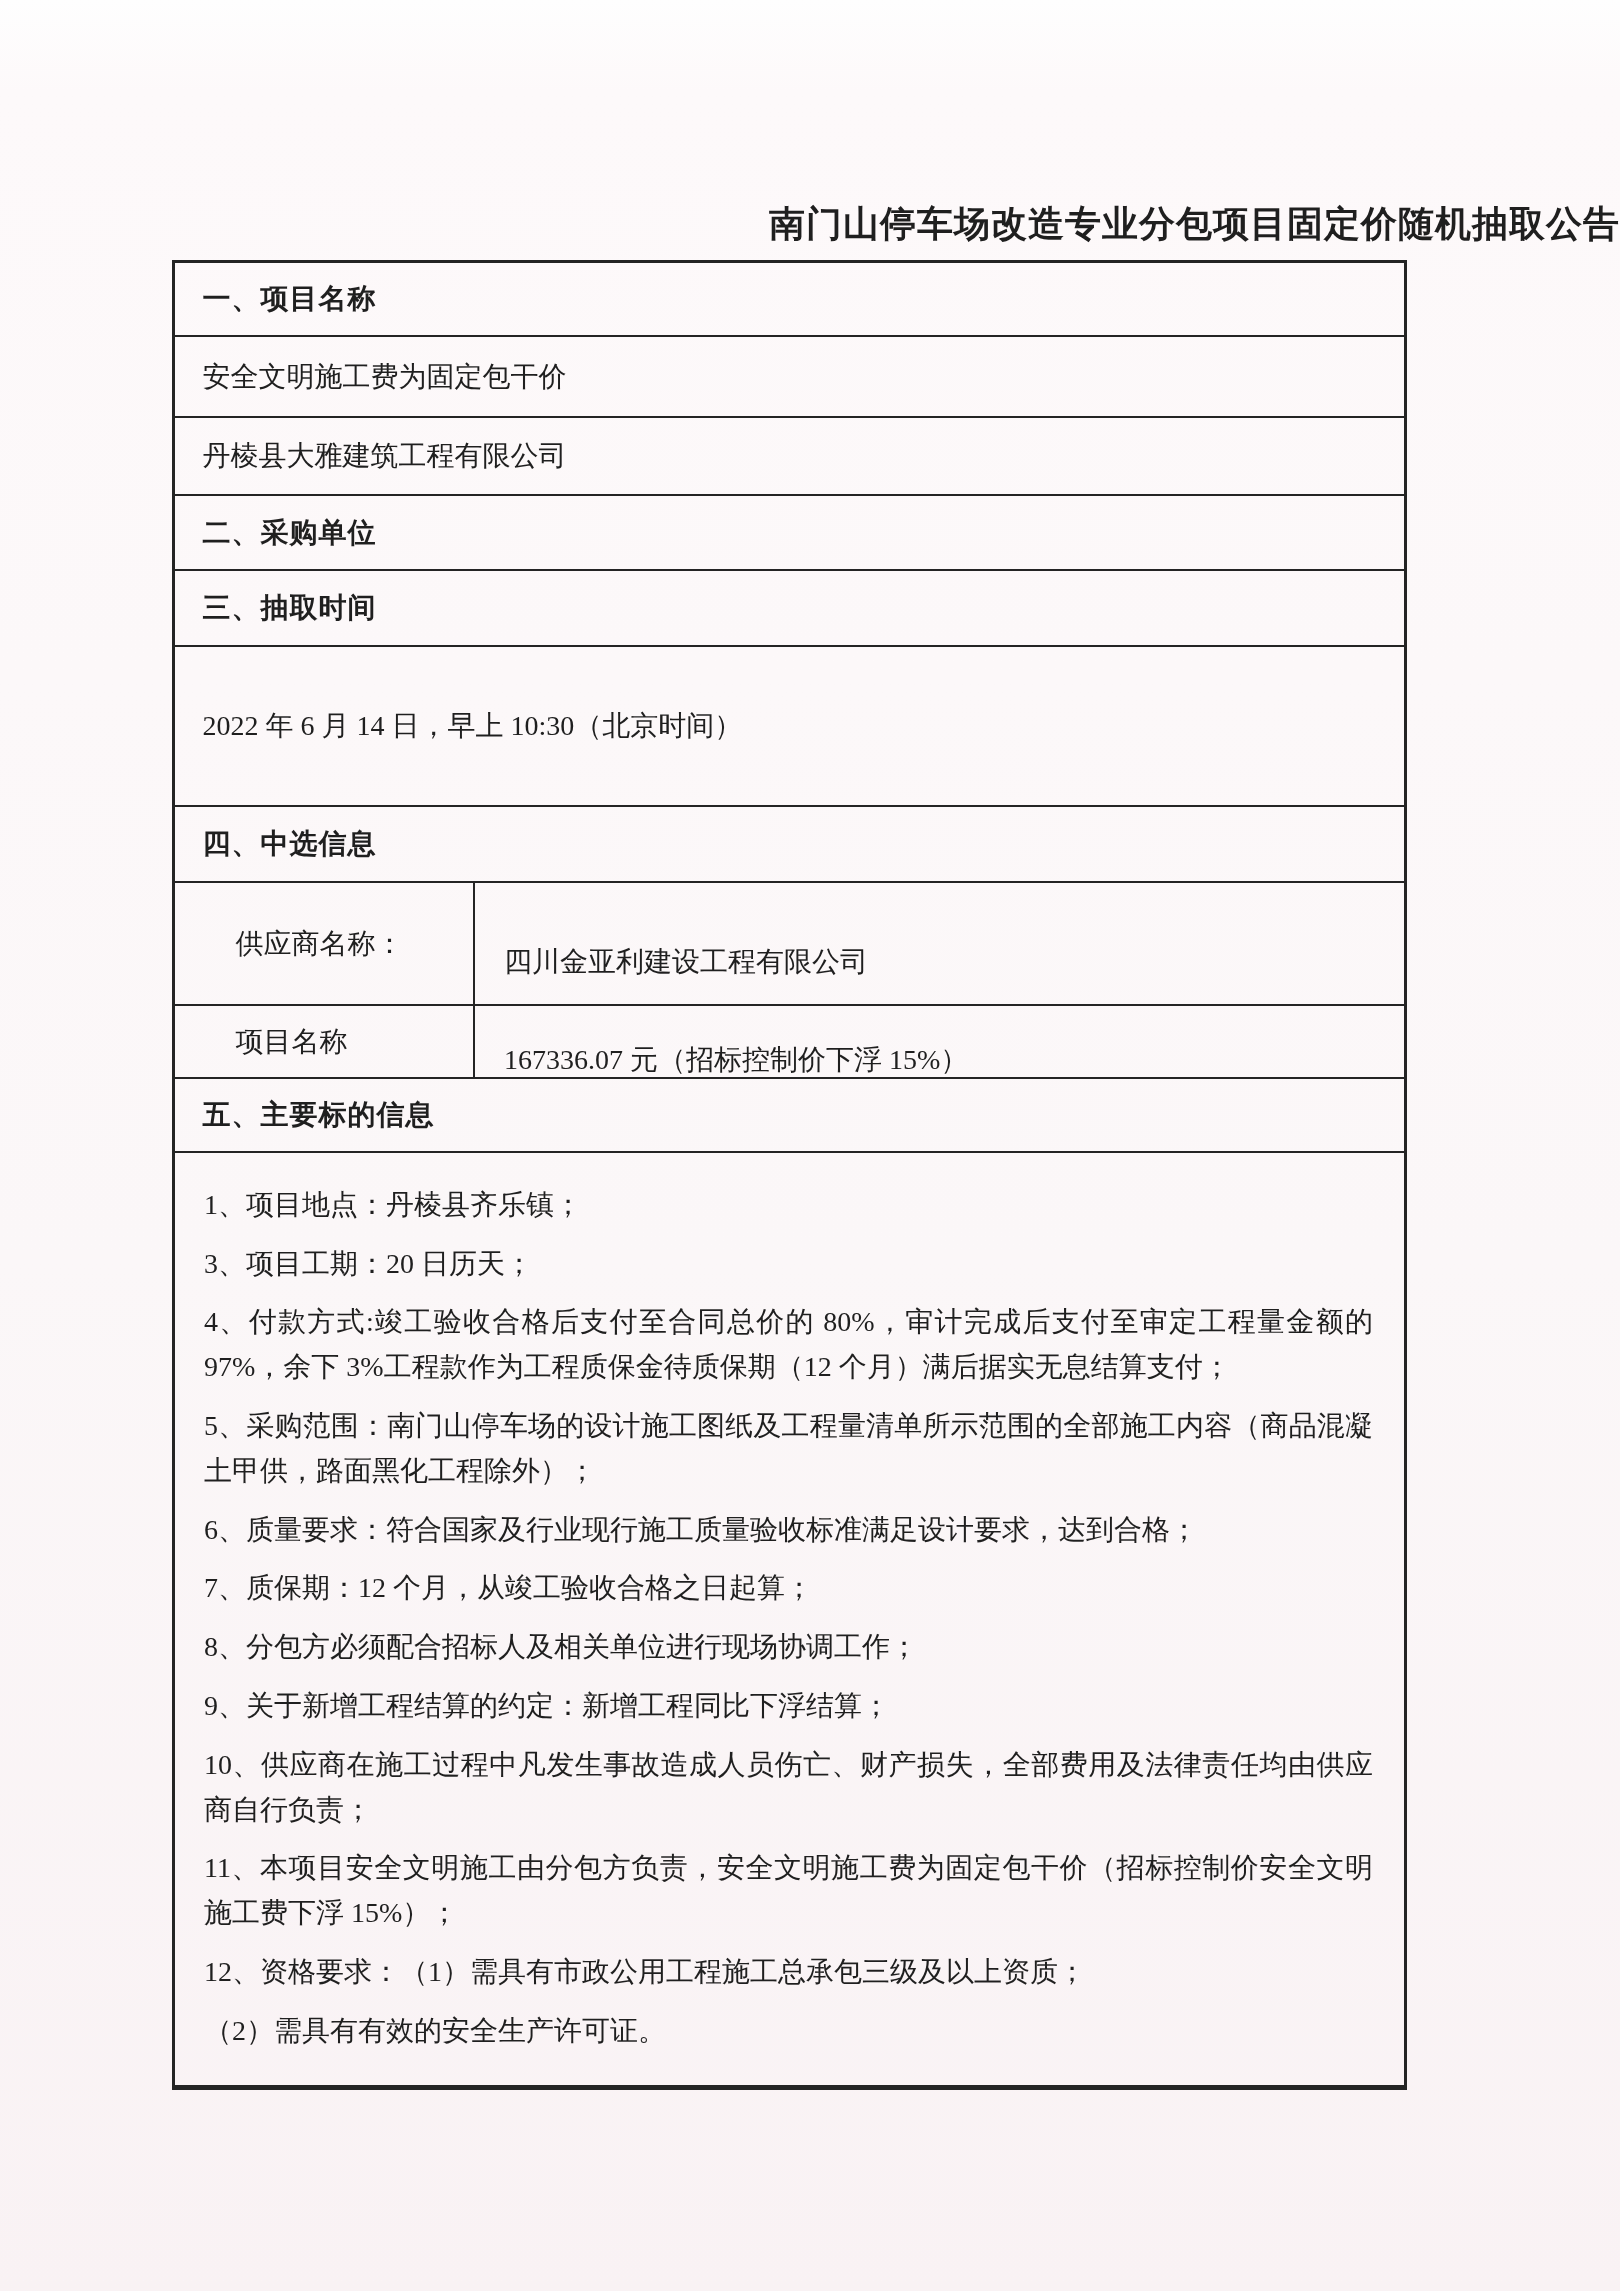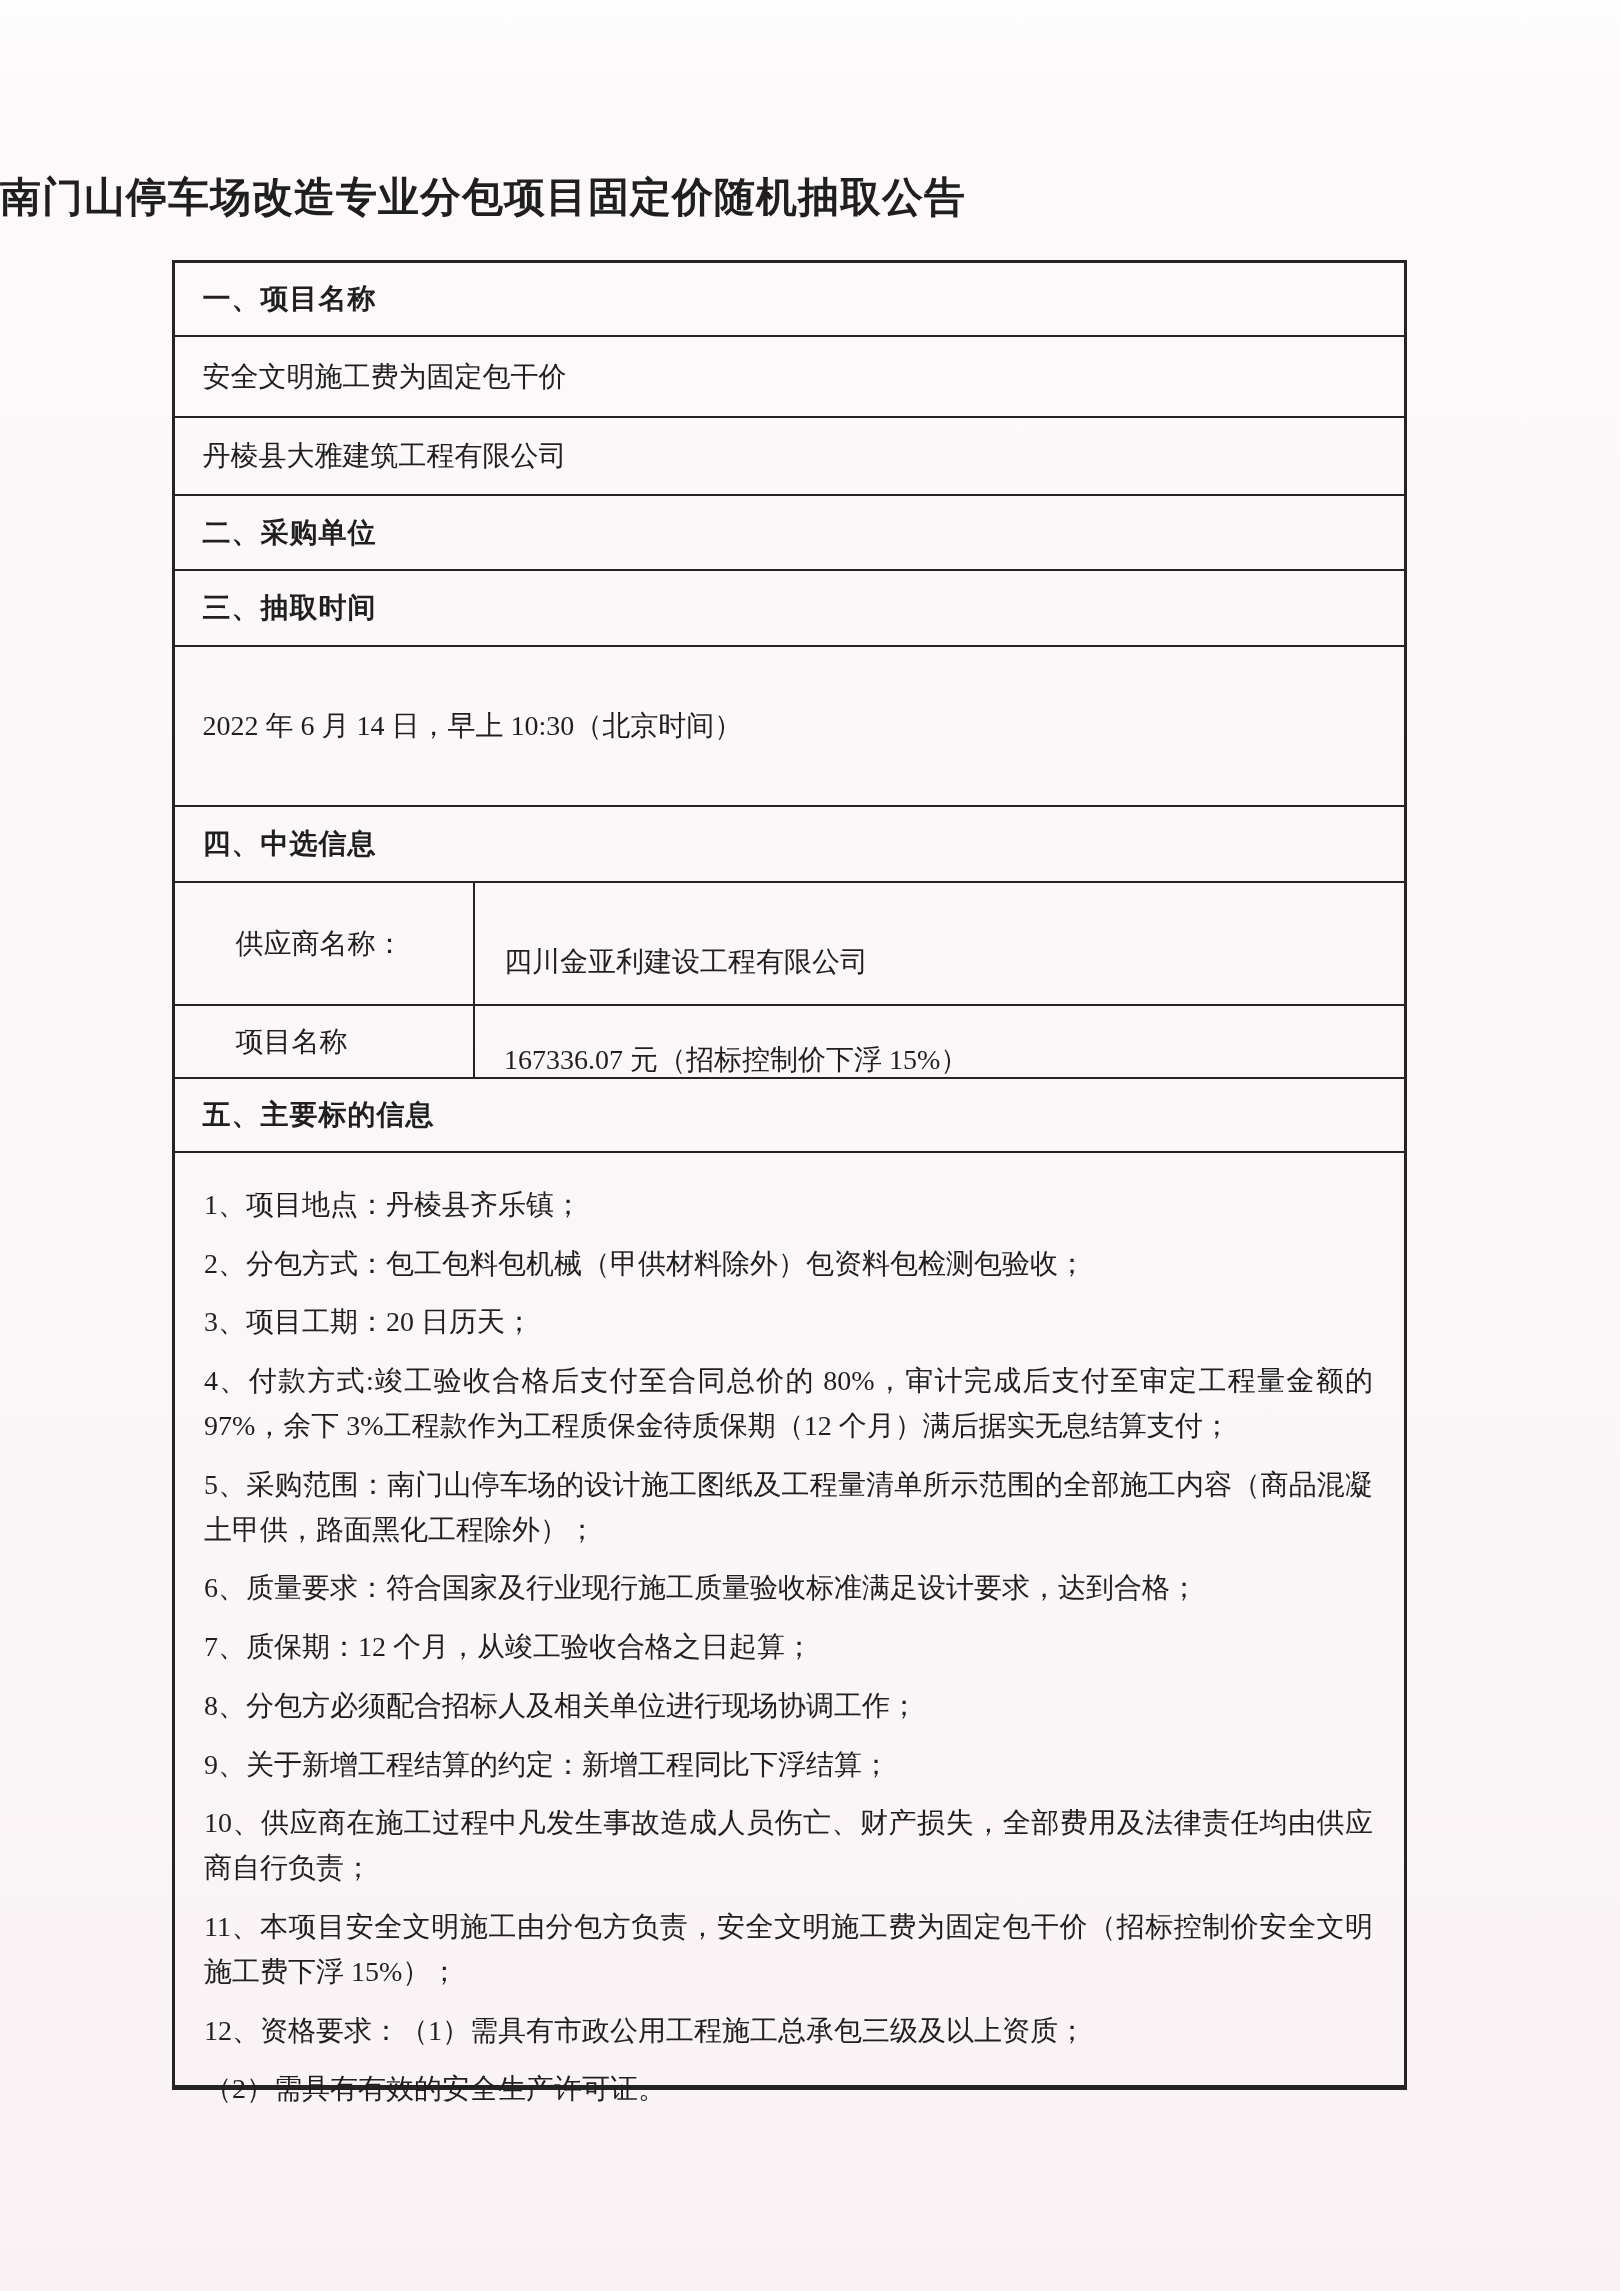--- a/index.html
+++ b/index.html
@@ -15,25 +15,25 @@
   }
   .page {
     position: relative;
     width: 1620px;
     height: 2292px;
     background: linear-gradient(180deg, #fefefe 0%, #fdf9fa 4%, #fbf7f8 55%, #f9f2f4 100%);
     overflow: hidden;
   }
   .doc-title {
     position: absolute;
-    top: 170px;
+    top: 200px;
     left: 0;
     width: 100%;
-    text-align: left;
-    font-size: 41px;
+    text-align: right;
+    font-size: 36px;
     font-weight: bold;
     letter-spacing: 1px;
     color: var(--ink);
   }
   .announce-table {
     position: absolute;
     left: 172px;
     top: 260px;
     width: 1235px;
     height: 1830px;
@@ -117,21 +117,20 @@
 
     <div class="row cols" style="height:73px">
       <div class="label-cell">项目名称</div>
       <div class="value-cell">167336.07 元（招标控制价下浮 15%）</div>
     </div>
 
     <div class="row hdr" style="height:74px">五、主要标的信息</div>
 
     <div class="row details">
       <p>1、项目地点：丹棱县齐乐镇；</p>
-      <p>2、分包方式：包工包料包机械（甲供材料除外）包资料包检测包验收；</p>
       <p>3、项目工期：20 日历天；</p>
       <p>4、付款方式:竣工验收合格后支付至合同总价的 80%，审计完成后支付至审定工程量金额的 97%，余下 3%工程款作为工程质保金待质保期（12 个月）满后据实无息结算支付；</p>
       <p>5、采购范围：南门山停车场的设计施工图纸及工程量清单所示范围的全部施工内容（商品混凝土甲供，路面黑化工程除外）；</p>
       <p>6、质量要求：符合国家及行业现行施工质量验收标准满足设计要求，达到合格；</p>
       <p>7、质保期：12 个月，从竣工验收合格之日起算；</p>
       <p>8、分包方必须配合招标人及相关单位进行现场协调工作；</p>
       <p>9、关于新增工程结算的约定：新增工程同比下浮结算；</p>
       <p>10、供应商在施工过程中凡发生事故造成人员伤亡、财产损失，全部费用及法律责任均由供应商自行负责；</p>
       <p>11、本项目安全文明施工由分包方负责，安全文明施工费为固定包干价（招标控制价安全文明施工费下浮 15%）；</p>
       <p>12、资格要求：（1）需具有市政公用工程施工总承包三级及以上资质；</p>

